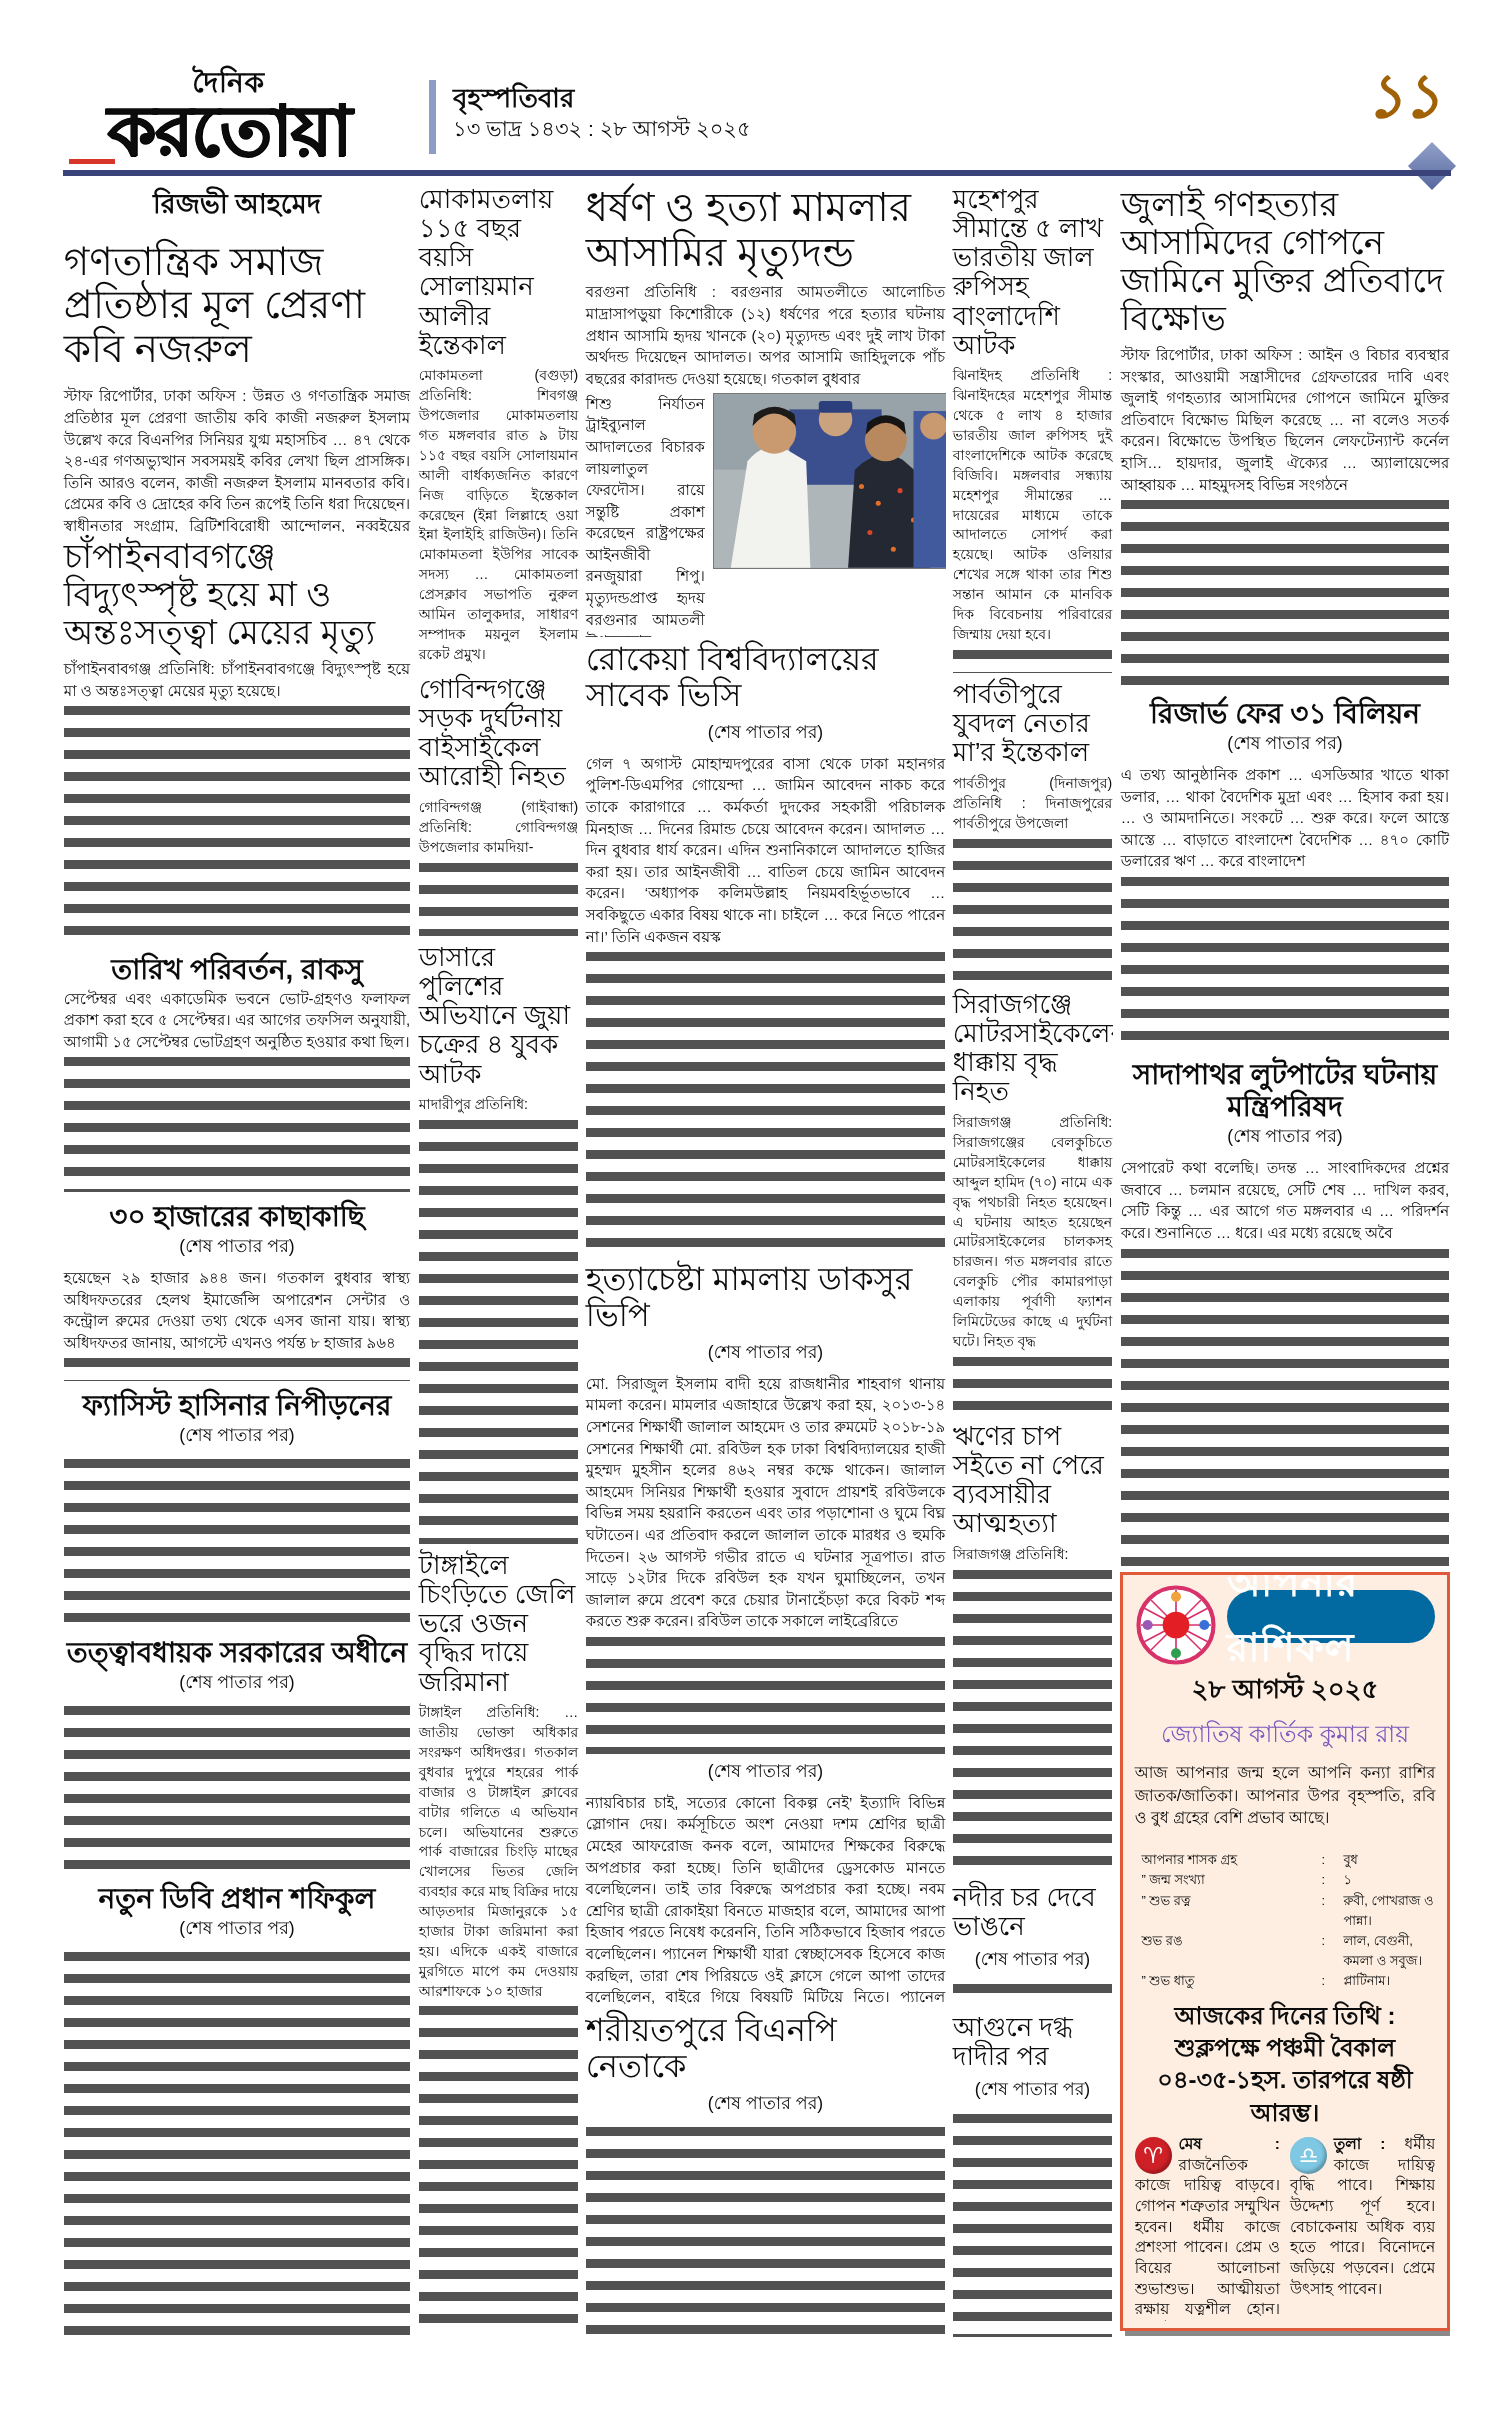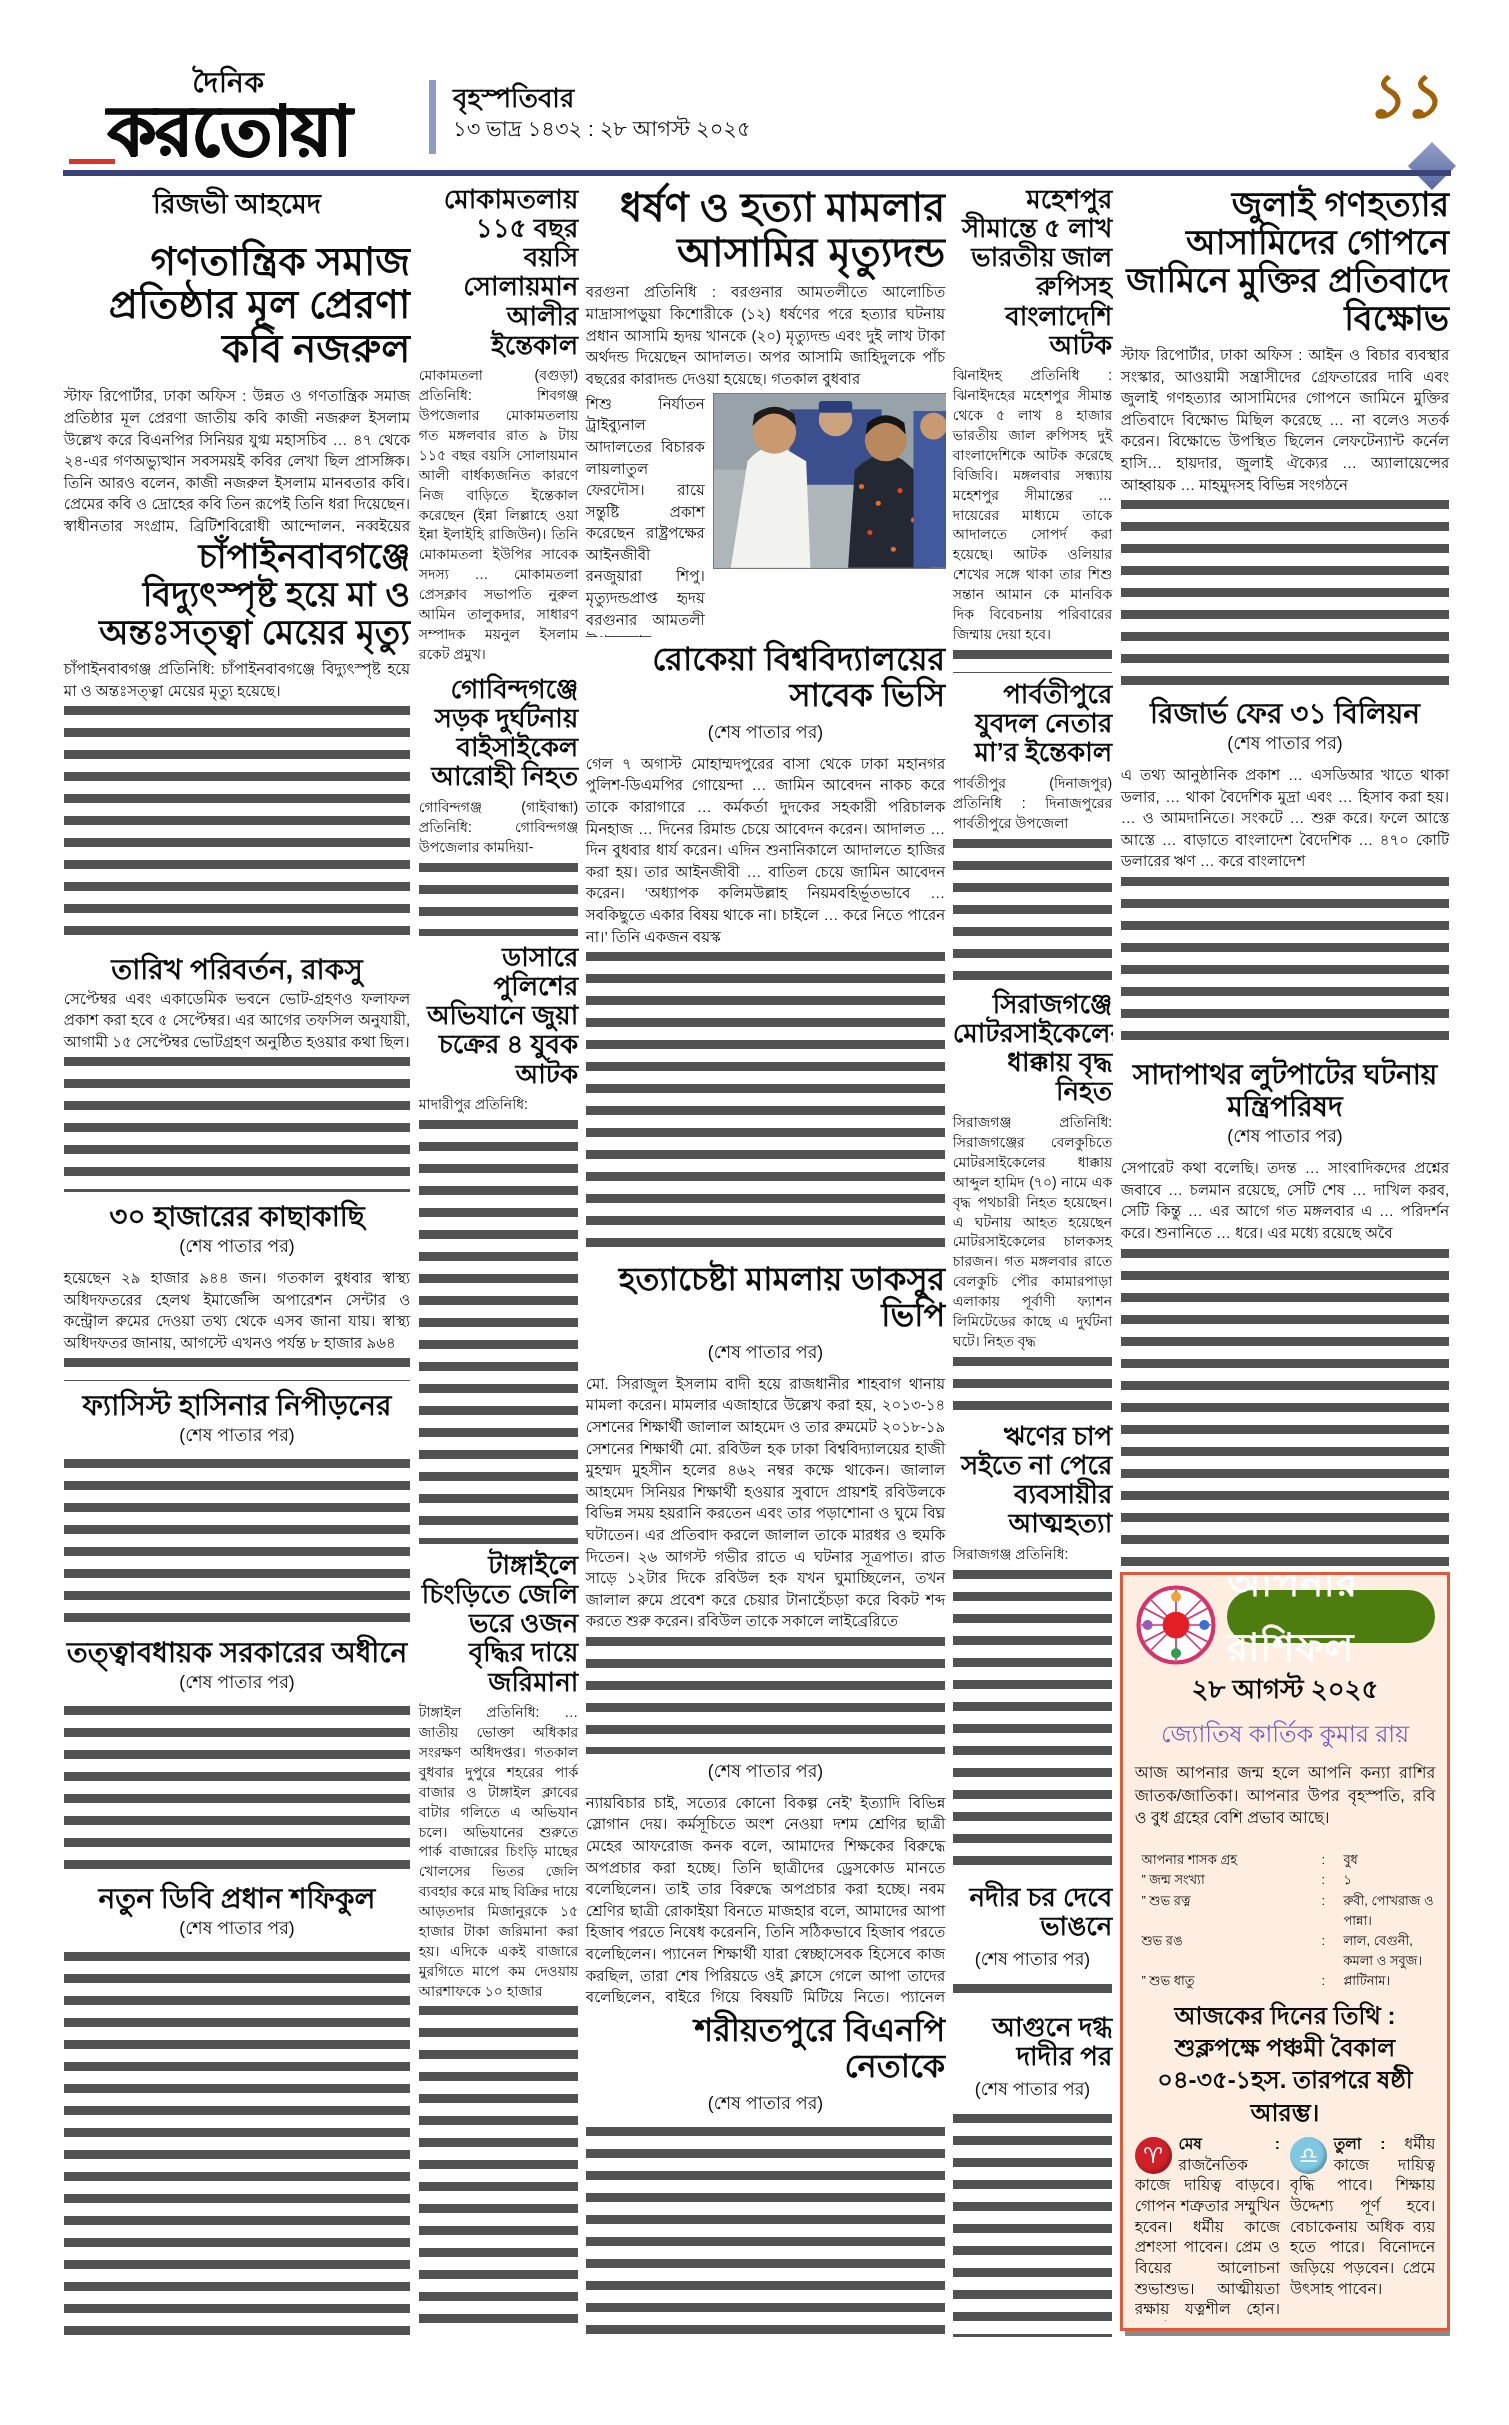--- a/index.html
+++ b/index.html
@@ -17,38 +17,38 @@
   .dateblock .dateline{font-size:21px;line-height:1.3;}
   .pagenum{position:absolute;left:1365px;top:49px;font-size:61px;font-weight:900;font-style:italic;
            color:#a16207;letter-spacing:-2.5px;}
   .pg-ornament{position:absolute;left:1415px;top:149px;width:34px;height:34px;
                background:linear-gradient(135deg,#93a1c9,#55679f);transform:rotate(45deg);}
   .hdr-rule{position:absolute;left:63px;top:170px;width:1388px;height:5.9px;background:#39437a;}
   
   .col{position:absolute;top:180px;height:2159px;overflow:hidden;}
   .art{display:flex;flex-direction:column;overflow:hidden;box-sizing:border-box;padding:1.7px 0.8px;}
   .kicker{font-size:27px;font-weight:bold;text-align:center;margin:1.7px 0 0;}
-  h2.hl{font-size:35px;font-weight:700;line-height:1.12;text-align:right;margin:3.4px 0 5px;}
+  h2.hl{font-size:35px;font-weight:400;line-height:1.12;text-align:left;margin:3.4px 0 5px;}
   .col-narrow h2.hl{font-size:26px;}
   h2.hl-sub{font-size:28px;font-weight:900;line-height:1.15;text-align:center;margin:5px 0 0;}
   .cont{font-size:17.6px;text-align:center;margin:0 0 3.4px;}
   .body{font-size:15px;line-height:1.44;text-align:justify;margin:1.7px 0 0;}
   .col-narrow .body{font-size:14px;line-height:1.42;}
   .fill{flex:1;margin-top:5px;opacity:.82;
         background:repeating-linear-gradient(to bottom,#2c2c2c 0 9.2px,transparent 9.2px 22px);}
   
   .photo-row{display:flex;gap:8.4px;margin-top:3.4px;}
   .photo-side{width:119px;flex:none;}
   .news-photo{width:233px;height:174px;flex:none;border:0.8px solid #777;background:#9aa4ab;margin-left:auto;}
   
   .horo{box-sizing:border-box;border:3.4px solid #e05a3a;background:#fdeee1;position:relative;
         box-shadow:5px 5px 0 #8a8a8a;padding:8.4px 11.7px 6.7px;display:flex;flex-direction:column;overflow:hidden;}
   .horo-top{position:relative;height:84px;}
   .horo-logo{position:absolute;left:1.7px;top:1.7px;}
-  .horo-banner{position:absolute;left:92px;right:0;top:6.7px;height:53px;background:#4d7c0f;
+  .horo-banner{position:absolute;left:92px;right:0;top:6.7px;height:53px;background:#0369a1;
                border-radius:34px;display:flex;align-items:center;justify-content:center;}
   .horo-banner .ht{color:#fff;font-size:39px;font-weight:900;letter-spacing:0.8px;}
   .horo-date{text-align:center;font-size:26px;font-weight:900;margin-top:1.7px;}
   .horo-astro{text-align:center;font-size:23.5px;color:#7a5bbf;margin-top:3.4px;}
   .horo-intro{font-size:16px;line-height:1.4;text-align:justify;margin-top:6.7px;}
   .horo-attrs{margin:5px 0 1.7px 6.7px;}
   .hattr{display:grid;grid-template-columns:180px 22px 1fr;font-size:13px;line-height:1.55;}
   .hattr .lab{white-space:nowrap;}
   .horo-tithi{text-align:center;font-size:24px;font-weight:900;line-height:1.35;margin:6.7px 0 5px;}
   .zodiac-grid{display:flex;gap:10px;flex:1;overflow:hidden;}

